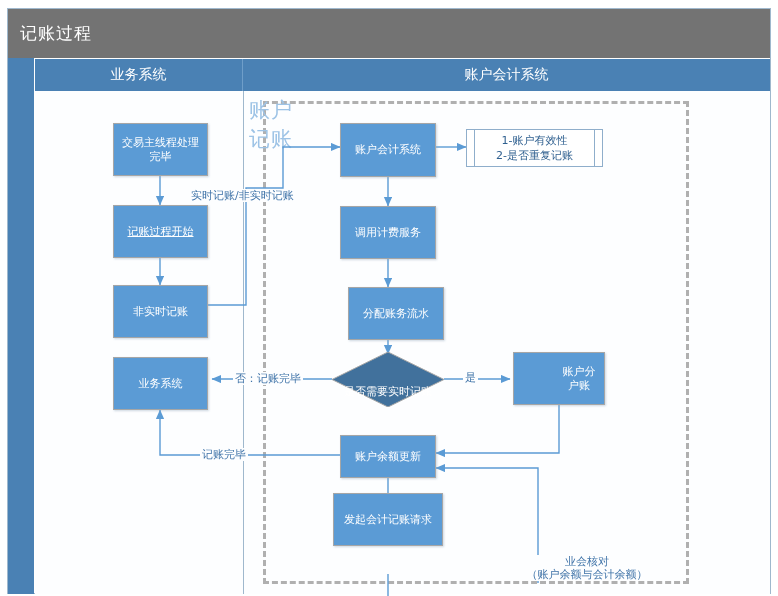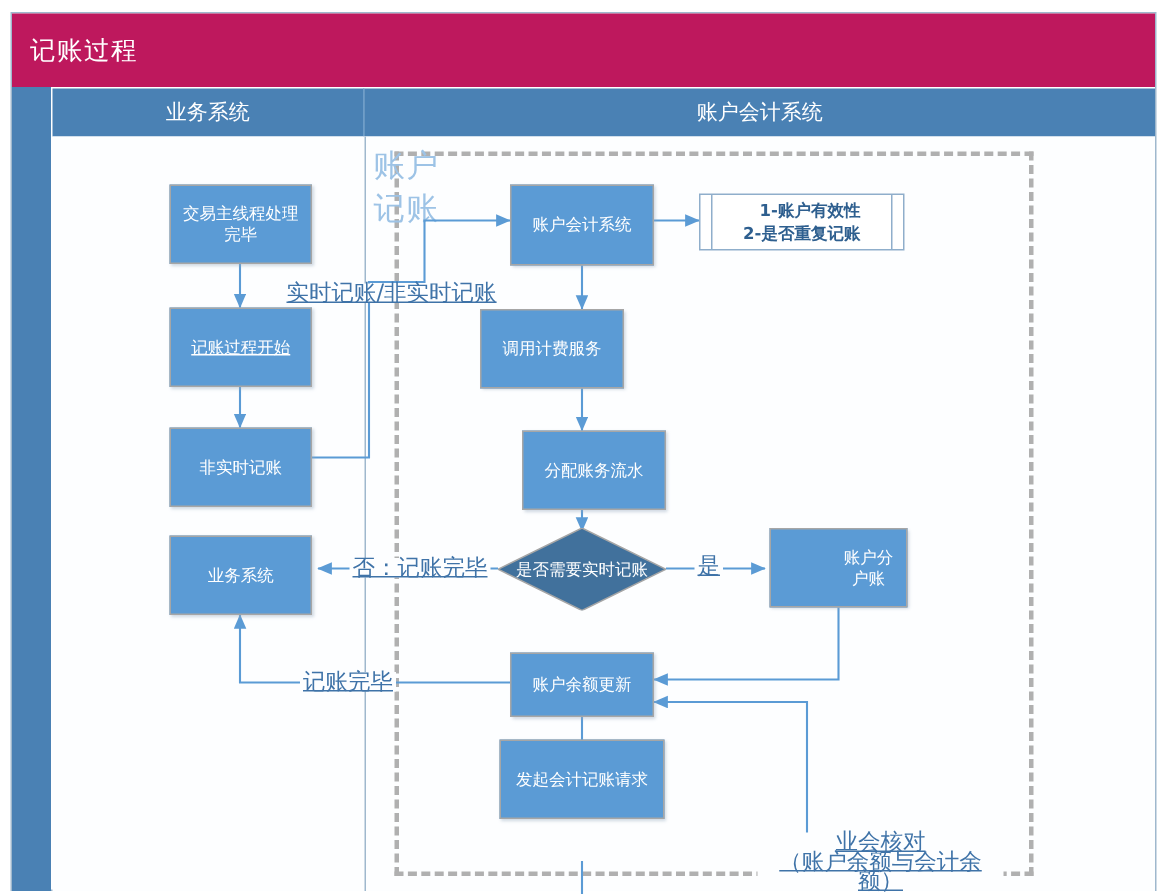--- a/index.html
+++ b/index.html
@@ -12,21 +12,21 @@
     background:#ffffff;
   }
   
   .frame{
     position:absolute;left:7px;top:8px;width:764px;height:586px;
     border:1px solid #9fb8cd;box-sizing:border-box;background:#fff;
   }
   
   .titlebar{
     position:absolute;left:8px;top:9px;width:762px;height:49px;
-    background:#be185d;box-sizing:border-box;
+    background:#737373;box-sizing:border-box;
   }
   .titlebar .t{
     position:absolute;left:12px;top:13px;
     color:#ffffff;font-size:17px;letter-spacing:1px;
   }
   
   .rail{
     position:absolute;left:8px;top:58px;width:26px;height:536px;
     background:#4a81b4;
   }
@@ -64,39 +64,39 @@
     box-sizing:border-box;color:#ffffff;font-size:11px;line-height:14px;
     display:flex;align-items:center;justify-content:center;text-align:center;
     padding:2px 4px;box-shadow:1px 1px 2px rgba(150,170,190,.45);
   }
   
   .diamondwrap{position:absolute;}
   .diamondwrap .dshape{
     position:absolute;left:0;top:0;width:100%;height:100%;
   }
   .diamondwrap .dtext{
-    position:absolute;left:0;top:0;width:100%;height:100%;
+    position:absolute;left:0;top:12px;width:100%;height:100%;
     display:flex;align-items:center;justify-content:center;text-align:center;
     color:#fff;font-size:11px;line-height:14px;
   }
   
   .note{
     position:absolute;background:#ffffff;border:1px solid #8faecb;
     box-sizing:border-box;color:#2e5f8f;font-size:11px;line-height:15px;
-    display:flex;align-items:center;justify-content:center;text-align:right;font-weight:bold;
+    display:flex;align-items:center;justify-content:center;text-align:center;
   }
   .note:before,.note:after{
     content:"";position:absolute;top:0;width:1px;height:100%;background:#8faecb;
   }
   .note:before{left:7px;}
   .note:after{right:7px;}
   
   .elabel{
-    position:absolute;color:#3f73a8;font-size:15px;white-space:nowrap;
-    background:#fdfeff;padding:0 2px;line-height:13px;text-decoration:underline;
+    position:absolute;color:#3f73a8;font-size:11px;white-space:nowrap;
+    background:#fdfeff;padding:0 2px;line-height:13px;
   }
   .elabel.twoline{white-space:normal;text-align:center;line-height:13px;}
   svg.wires{position:absolute;left:0;top:0;width:778px;height:596px;
     pointer-events:none;}
 </style>
 </head>
 <body>
 
 <div id="canvas">
 
@@ -164,21 +164,21 @@
   <div class="node" style="left:113px;top:123px;width:95px;height:53px;">交易主线程处理完毕</div>
 
   <div class="node" style="left:113px;top:205px;width:95px;height:53px;text-decoration:underline;">记账过程开始</div>
 
   <div class="node" style="left:113px;top:285px;width:95px;height:53px;">非实时记账</div>
 
   <div class="node" style="left:113px;top:357px;width:95px;height:53px;">业务系统</div>
 
   <div class="node" style="left:340px;top:123px;width:96px;height:54px;">账户会计系统</div>
 
-  <div class="node" style="left:320px;top:206px;width:96px;height:53px;">调用计费服务</div>
+  <div class="node" style="left:340px;top:206px;width:96px;height:53px;">调用计费服务</div>
 
   <div class="node" style="left:348px;top:287px;width:96px;height:53px;">分配账务流水</div>
 
   <div class="diamondwrap" style="left:332px;top:352px;width:112px;height:55px;">
     <svg class="dshape" viewBox="0 0 112 55" xmlns="http://www.w3.org/2000/svg">
       <polygon points="56,0 112,27.5 56,55 0,27.5" fill="#41719c" stroke="#a6a6a6" stroke-width="1"></polygon>
     </svg>
     <div class="dtext">是否需要实时记账</div>
   </div>
 

